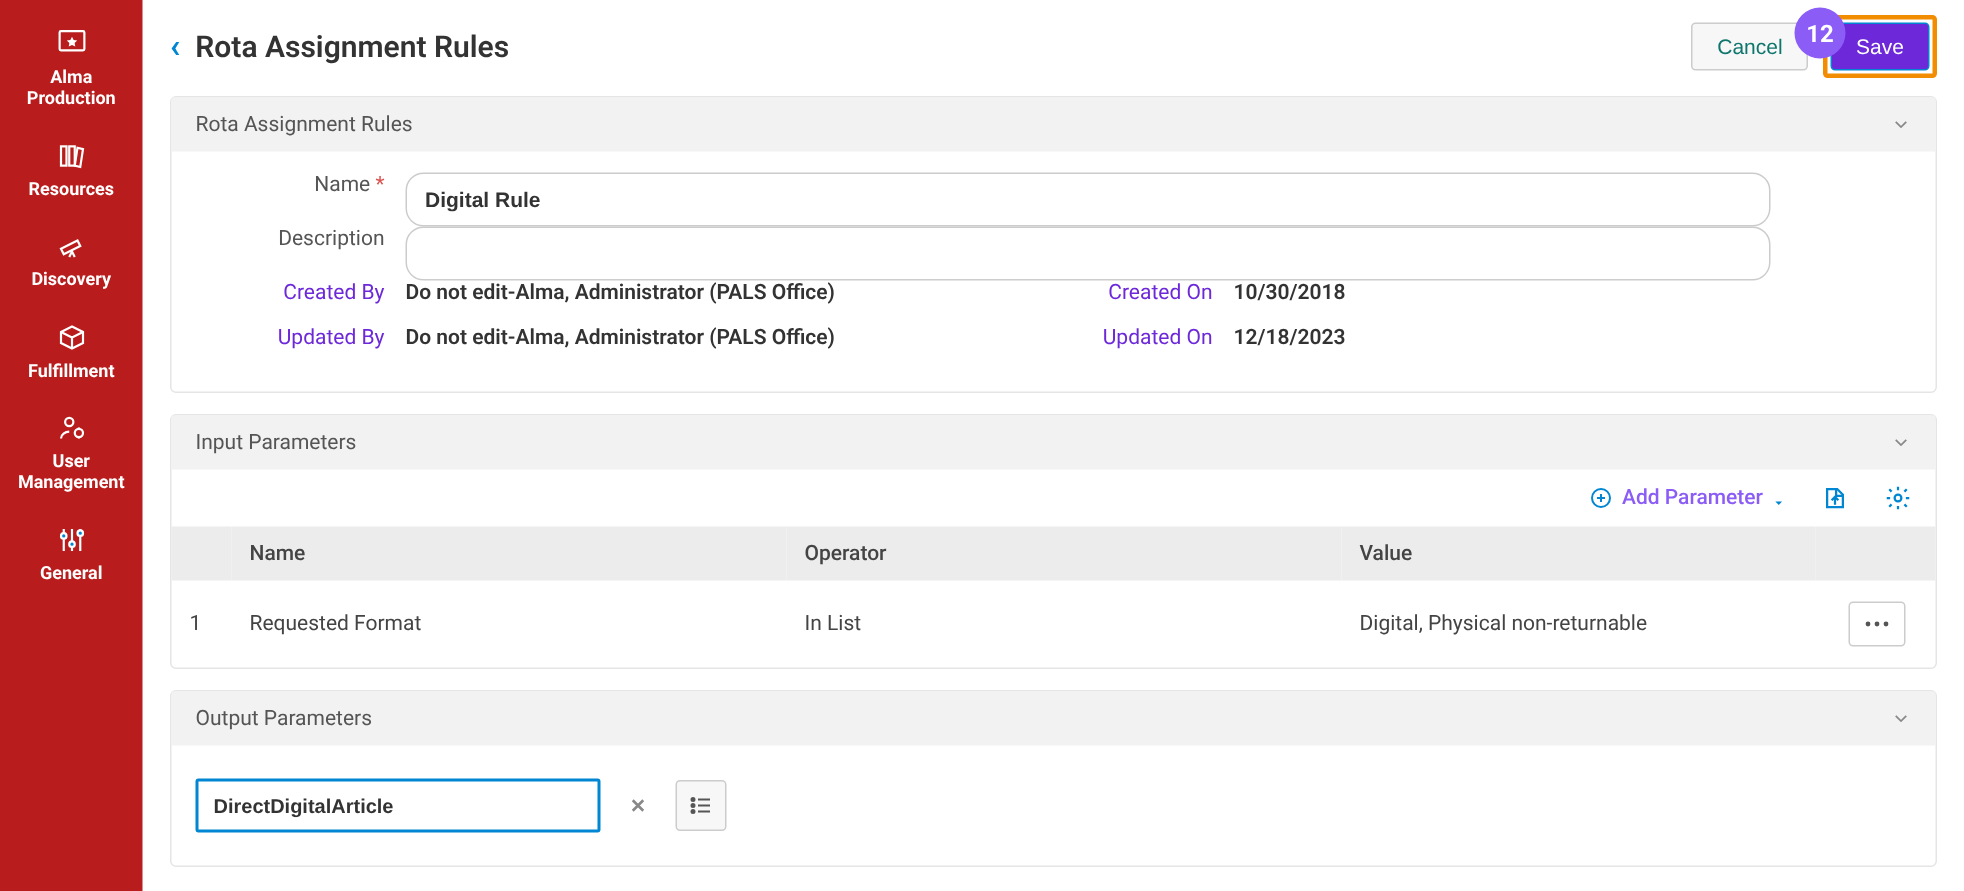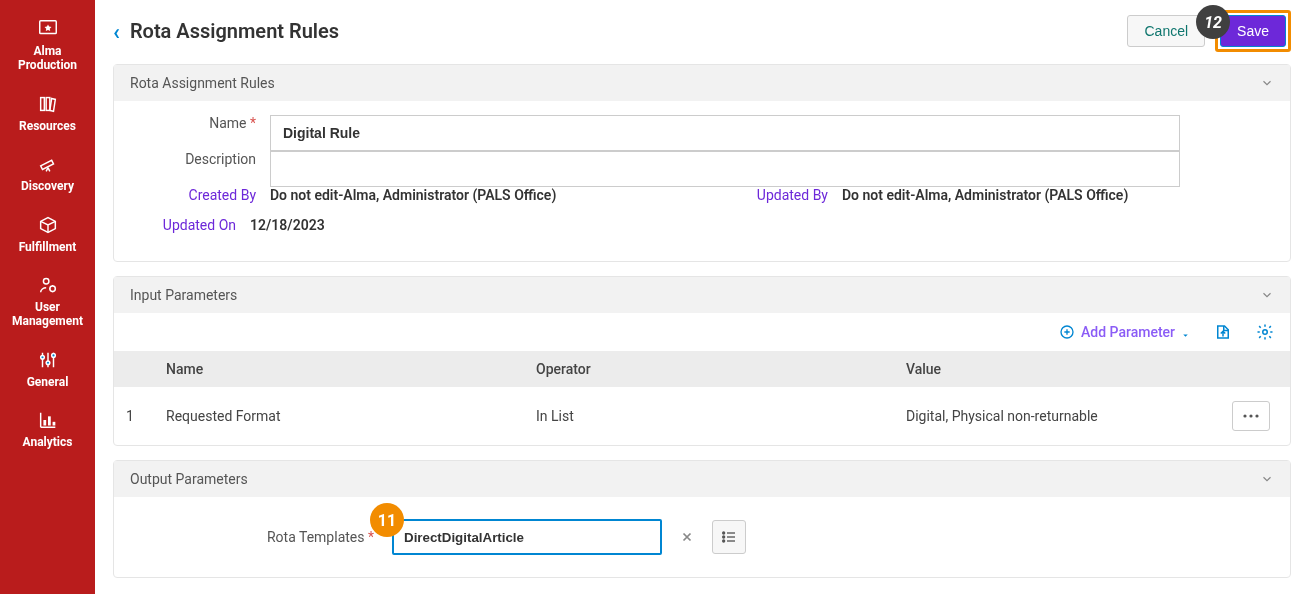--- a/index.html
+++ b/index.html
@@ -18,40 +18,40 @@
 .btn-primary { background: #6d28d9; border-color: #0086d2; color: #fff; }
 .save-wrap { border: 3px solid #f28c00; padding: 2px; border-radius: 3px; position: relative; }
 .panel { border: 1px solid #e5e5e5; border-radius: 4px; margin-bottom: 14px; background: #fff; }
 .panel-header { background: #f2f2f2; padding: 10px 16px; display: flex; justify-content: space-between; align-items: center; color: #555; font-size: 14px; }
 .panel-body { padding: 14px 16px; }
 .collapse-icon { color: #888; cursor: pointer; }
 .form-row { display: flex; align-items: flex-start; }
 .form-row:last-child { margin-bottom: 0; }
 .form-label { width: 140px; text-align: right; padding-right: 14px; color: #555; }
 .req { color: #d9534f; }
-.form-input { flex: 1; max-width: 910px; height: 36px; border: 1px solid #ccc; border-radius: 0; padding: 0 12px; font-size: 14px; font-weight: 600; color: #333; }
+.form-input { flex: 1; max-width: 910px; height: 36px; border: 1px solid #ccc; border-radius: 12px; padding: 0 12px; font-size: 14px; font-weight: 600; color: #333; }
 .info-grid { display: flex; flex-wrap: wrap; }
 .info-pair { display: flex; align-items: center; margin-bottom: 14px; width: 50%; }
 .info-label { width: 140px; text-align: right; padding-right: 14px; color: #6d28d9; }
 .info-value { font-weight: 600; color: #333; }
 .toolbar { display: flex; justify-content: flex-end; gap: 24px; padding: 10px 16px; align-items: center; }
 .add-param { color: #8b5cf6; display: flex; align-items: flex-end; gap: 6px; cursor: pointer; font-weight: 500; }
 .tool-icon { color: #0086d2; cursor: pointer; }
 .table { width: 100%; border-collapse: collapse; }
 .table thead th { background: #ececec; text-align: left; padding: 10px 12px; font-weight: 500; color: #444; font-size: 14px; }
 .table tbody td { padding: 14px 12px; color: #444; }
 .row-action { display: inline-flex; align-items: center; justify-content: center; width: 38px; height: 30px; border: 1px solid #ccc; border-radius: 3px; background: #fff; cursor: pointer; }
 .rota-row { display: flex; align-items: center; gap: 8px; padding: 8px 0; }
 .rota-label { width: 254px; text-align: right; padding-right: 10px; color: #555; position: relative; }
 .rota-input { width: 270px; height: 36px; border: 2px solid #0086d2; border-radius: 2px; padding: 0 10px; font-weight: 700; color: #333; }
 .icon-btn { width: 34px; height: 34px; border: 1px solid #ccc; border-radius: 3px; background: #f7f7f7; display: inline-flex; align-items: center; justify-content: center; color: #666; cursor: pointer; font-size: 15px; }
 .icon-btn.clear { border: none; background: transparent; }
 .callout { position: absolute; width: 34px; height: 34px; border-radius: 50%; background: #f28c00; color: #fff; font-weight: 700; display: flex; align-items: center; justify-content: center; font-size: 16px; z-index: 10; }
 .callout-11 { top: -26px; right: -20px; }
-.callout-12 { position: absolute; left: -22px; top: -8px; width: 34px; height: 34px; border-radius: 50%; background: #404040; color: #fff; font-weight: 700; display: flex; align-items: center; justify-content: center; font-size: 16px; z-index: 10; font-style: italic; }
+.callout-12 { position: absolute; left: -22px; top: -8px; width: 34px; height: 34px; border-radius: 50%; background: #8b5cf6; color: #fff; font-weight: 700; display: flex; align-items: center; justify-content: center; font-size: 16px; z-index: 10; }
 svg { display: block; }
 </style>
 </head>
 <body>
 
 <div class="app">
   <div class="sidebar">
     <div class="sidebar-item">
       <span class="icon">
         <svg width="22" height="22" viewBox="0 0 24 24" fill="none" stroke="#fff" stroke-width="1.6">
@@ -103,31 +103,20 @@
     <div class="sidebar-item">
       <span class="icon">
         <svg width="22" height="22" viewBox="0 0 24 24" fill="none" stroke="#fff" stroke-width="1.6">
             <path d="M6 4v16M12 4v16M18 4v16"></path>
             <circle cx="6" cy="9" r="2" fill="#0086d2"></circle>
             <circle cx="12" cy="15" r="2" fill="#0086d2"></circle>
             <circle cx="18" cy="7" r="2" fill="#0086d2"></circle>
           </svg>
       </span>
       <span>General</span>
-    </div>
-    <div class="sidebar-item">
-      <span class="icon">
-        <svg width="22" height="22" viewBox="0 0 24 24" fill="none" stroke="#fff" stroke-width="1.6">
-            <path d="M4 20V4M4 20h16"></path>
-            <rect x="7" y="12" width="3" height="6" fill="#fff" stroke="none"></rect>
-            <rect x="12" y="8" width="3" height="10" fill="#fff" stroke="none"></rect>
-            <rect x="17" y="14" width="3" height="4" fill="#fff" stroke="none"></rect>
-          </svg>
-      </span>
-      <span>Analytics</span>
     </div>
   </div>
 
   <div class="main">
     <div class="header-row">
       <div class="header-left">
         <span class="back-chevron">‹</span>
         <h1 class="page-title">Rota Assignment Rules</h1>
       </div>
       <div class="header-buttons">
@@ -154,20 +143,24 @@
           <input class="form-input" value="Digital Rule" style="">
         </div>
         <div class="form-row">
           <div class="form-label">Description</div>
           <input class="form-input" style="font-weight: 400;" value="">
         </div>
         <div class="info-grid">
           <div class="info-pair">
             <div class="info-label">Created By</div>
             <div class="info-value">Do not edit-Alma, Administrator (PALS Office)</div>
+          </div>
+          <div class="info-pair">
+            <div class="info-label" style="width:120px">Created On</div>
+            <div class="info-value">10/30/2018</div>
           </div>
           <div class="info-pair">
             <div class="info-label">Updated By</div>
             <div class="info-value">Do not edit-Alma, Administrator (PALS Office)</div>
           </div>
           <div class="info-pair">
             <div class="info-label" style="width:120px">Updated On</div>
             <div class="info-value">12/18/2023</div>
           </div>
         </div>
@@ -248,24 +241,20 @@
       <div class="panel-header">
         <span>Output Parameters</span>
         <span class="collapse-icon">
           <svg width="14" height="14" viewBox="0 0 24 24" fill="none" stroke="#888" stroke-width="2">
               <path d="M6 9l6 6 6-6"></path>
             </svg>
         </span>
       </div>
       <div class="panel-body">
         <div class="rota-row">
-          <div class="rota-label">
-            <div class="callout callout-11">11</div>
-            <span>Rota Templates</span> <span class="req">*</span>
-          </div>
           <input class="rota-input" value="DirectDigitalArticle" style="">
           <span class="icon-btn clear">
             <span>
               <svg width="14" height="14" viewBox="0 0 24 24" stroke="#888" stroke-width="3">
                   <path d="M6 6l12 12M18 6L6 18"></path>
                 </svg>
             </span>
           </span>
           <span class="icon-btn">
             <span>

